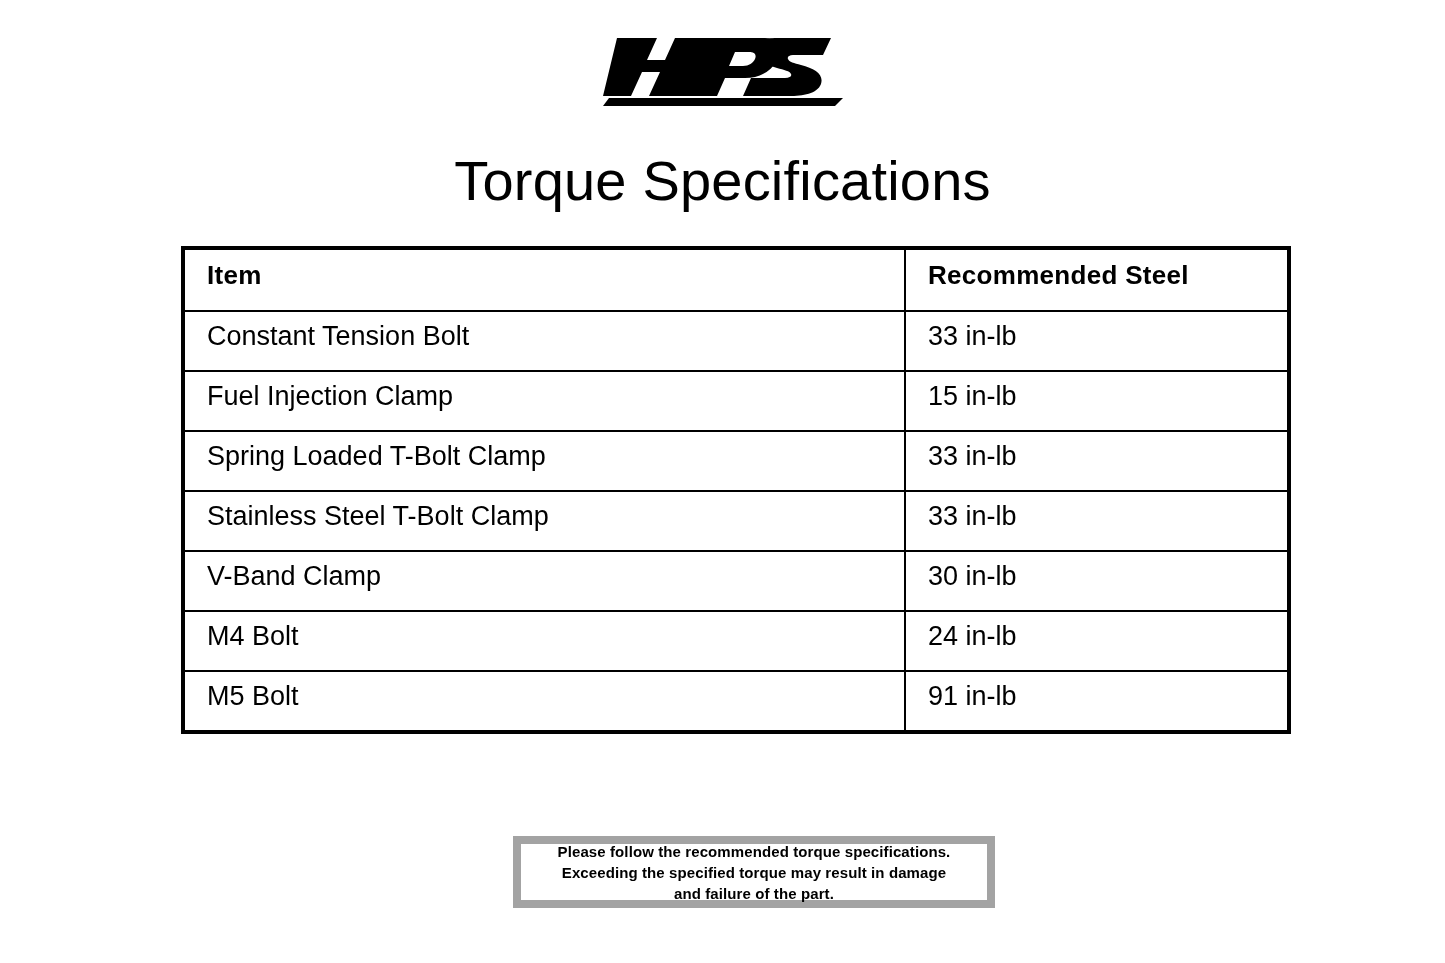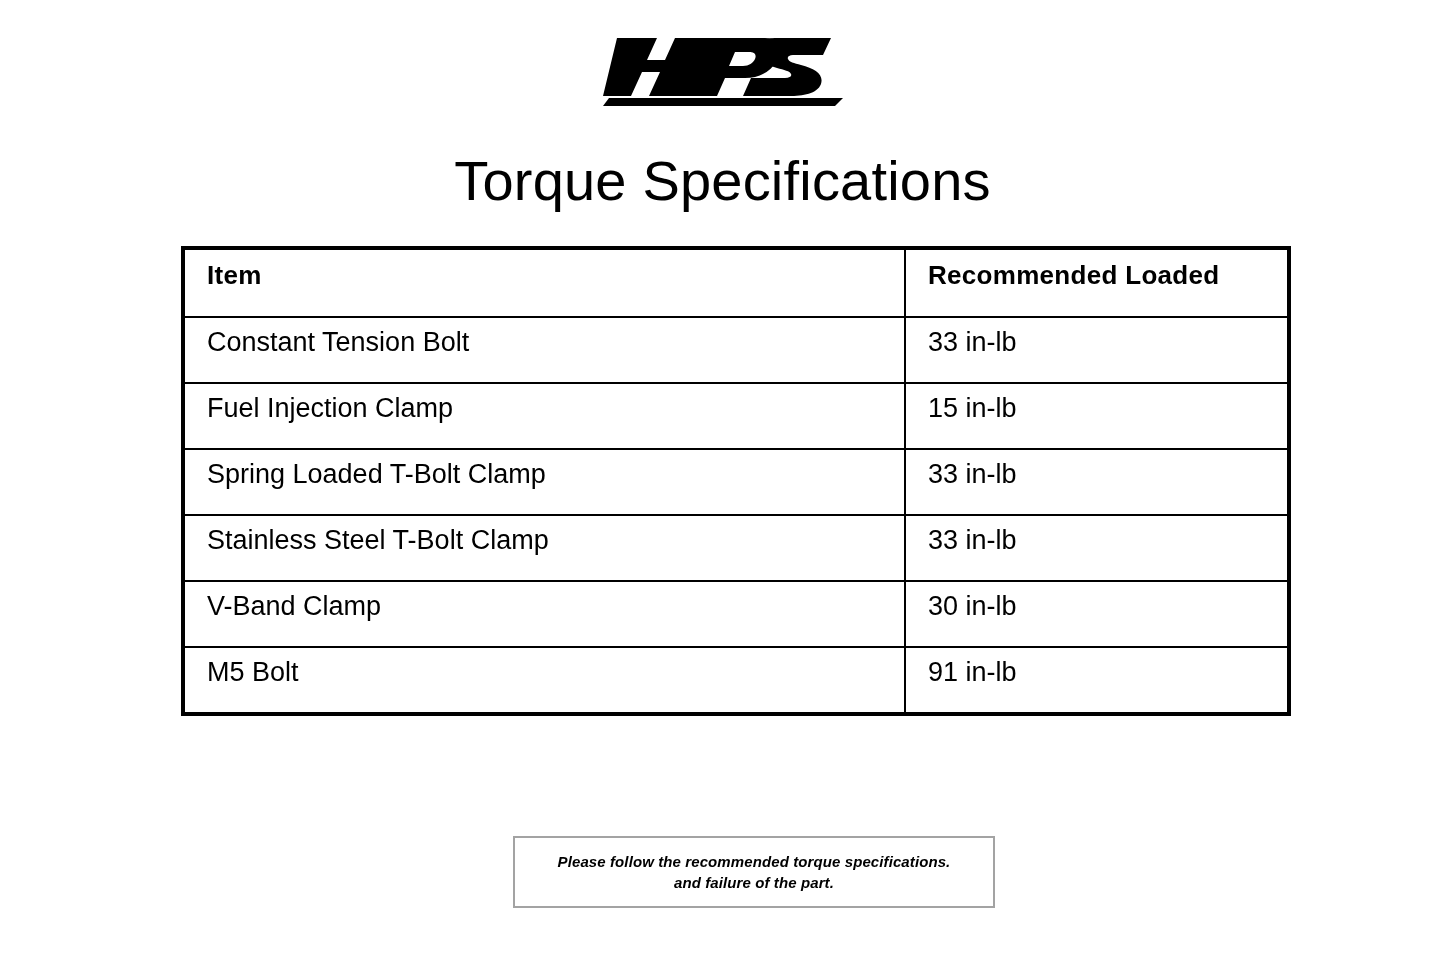--- a/index.html
+++ b/index.html
@@ -66,21 +66,21 @@
     border: 4px solid #000000;
     background: #ffffff;
   }
   table.spec-table col.col-item { width: 722px; }
   table.spec-table col.col-torque { width: 384px; }
 
   table.spec-table th,
   table.spec-table td {
     border: 2px solid #000000;
     height: 48px;
-    padding: 0 0 16px 22px;
+    padding: 0 0 10px 22px;
     text-align: left;
     vertical-align: middle;
     font-size: 27px;
     font-weight: 400;
     line-height: 30px;
     white-space: nowrap;
   }
   table.spec-table th {
     font-weight: 700;
     font-size: 26px;
@@ -91,27 +91,26 @@
   }
 
   
   .note-box {
     position: absolute;
     left: 513px;
     top: 836px;
     width: 482px;
     height: 72px;
     box-sizing: border-box;
-    border: 2px solid #a3a3a3;
+    border: 8px solid #a3a3a3;
     background: #ffffff;
     display: flex;
     flex-direction: column;
     align-items: center;
     justify-content: center;
-    font-style: italic;
   }
   .note-line {
     font-size: 15px;
     font-weight: 700;
     line-height: 21px;
     text-align: center;
     letter-spacing: 0.1px;
     white-space: nowrap;
   }
 </style>
@@ -142,21 +141,21 @@
 
   <div class="spec-table-wrap">
     <table class="spec-table">
       <colgroup>
         <col class="col-item">
         <col class="col-torque">
       </colgroup>
       <thead>
         <tr class="header-row">
           <th>Item</th>
-          <th>Recommended Loaded</th>
+          <th>Recommended Steel</th>
         </tr>
       </thead>
       <tbody>
         <tr>
           <td>Constant Tension Bolt</td>
           <td>33 in-lb</td>
         </tr>
         <tr>
           <td>Fuel Injection Clamp</td>
           <td>15 in-lb</td>
@@ -167,25 +166,30 @@
         </tr>
         <tr>
           <td>Stainless Steel T-Bolt Clamp</td>
           <td>33 in-lb</td>
         </tr>
         <tr>
           <td>V-Band Clamp</td>
           <td>30 in-lb</td>
         </tr>
         <tr>
+          <td>M4 Bolt</td>
+          <td>24 in-lb</td>
+        </tr>
+        <tr>
           <td>M5 Bolt</td>
           <td>91 in-lb</td>
         </tr>
       </tbody>
     </table>
   </div>
 
   <div class="note-box">
     <div class="note-line">Please follow the recommended torque specifications.</div>
+    <div class="note-line">Exceeding the specified torque may result in damage</div>
     <div class="note-line">and failure of the part.</div>
   </div>
 
 </div>
 
 </body></html>

